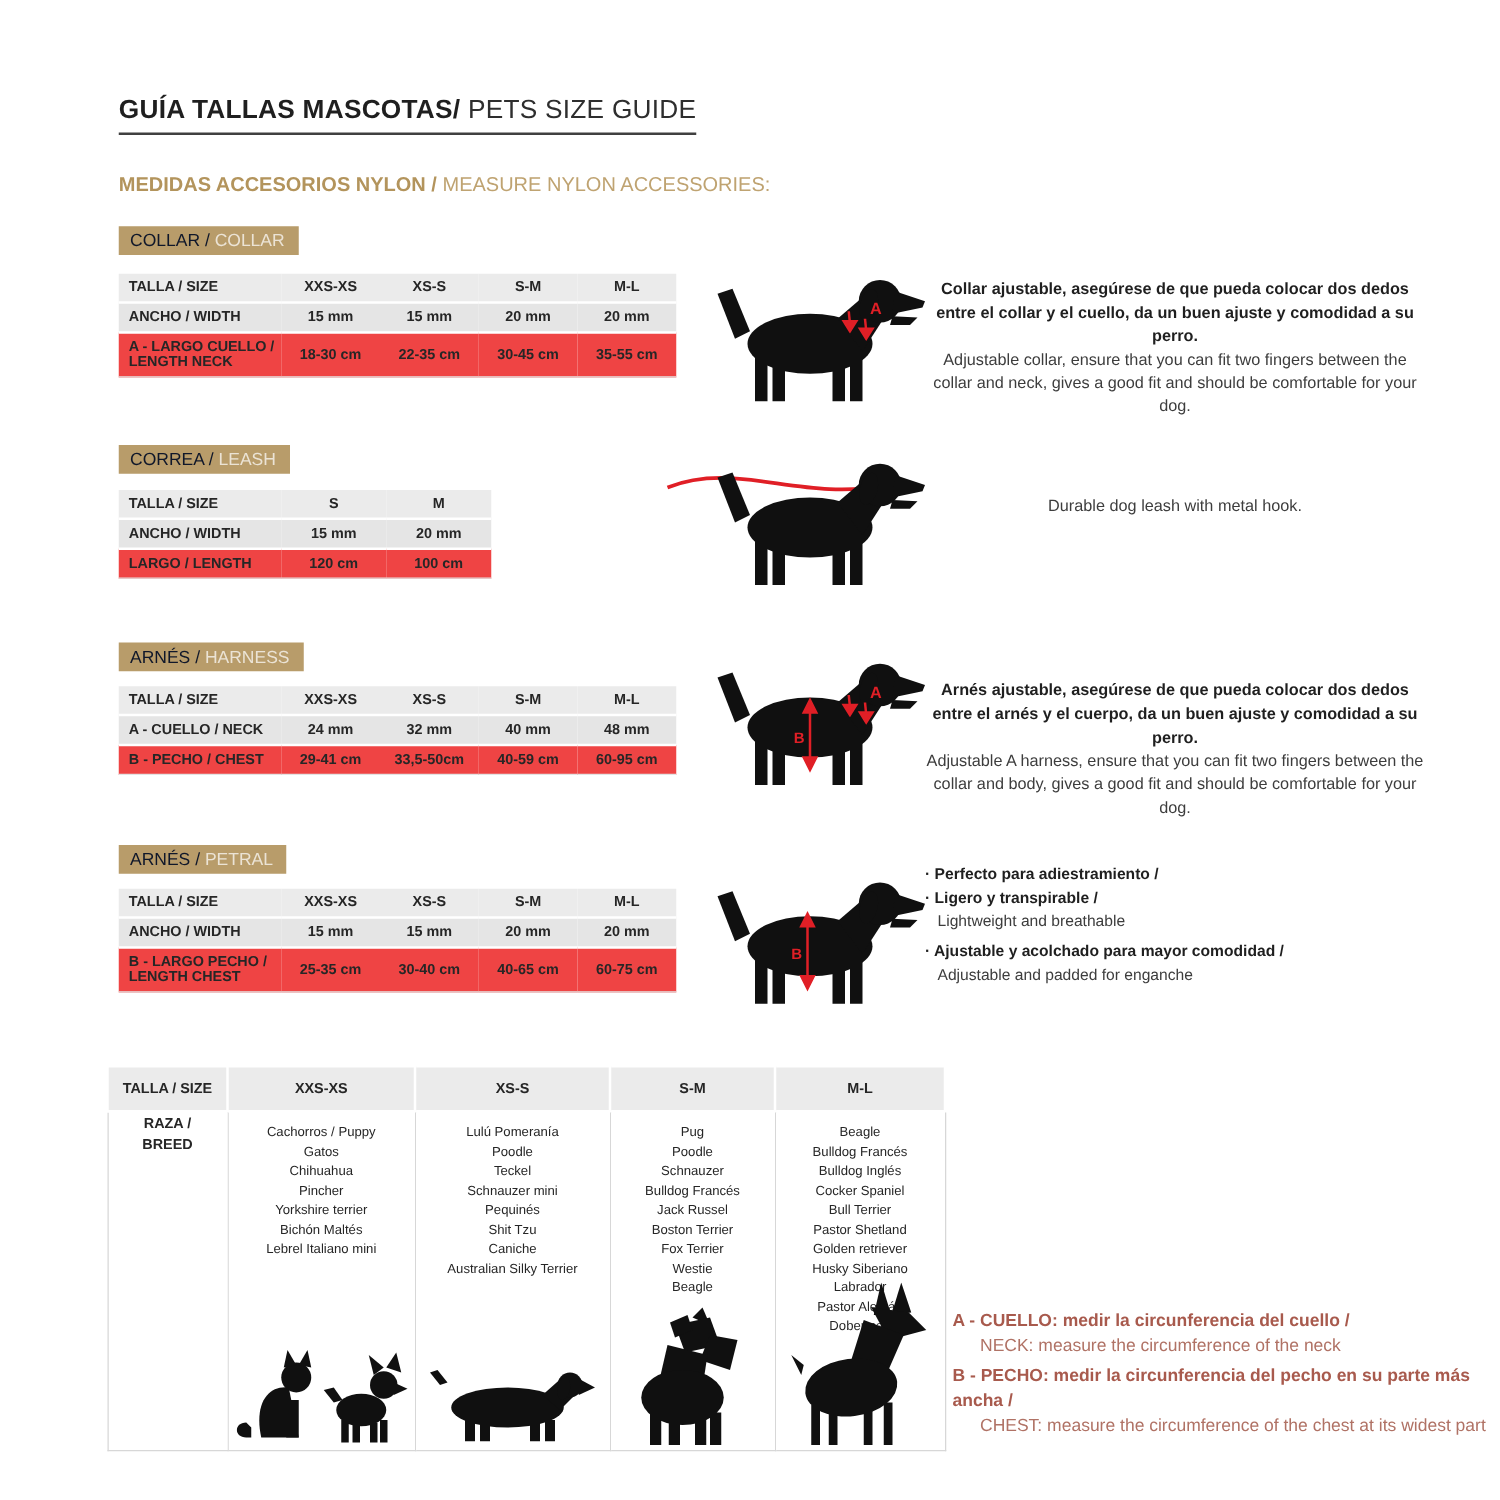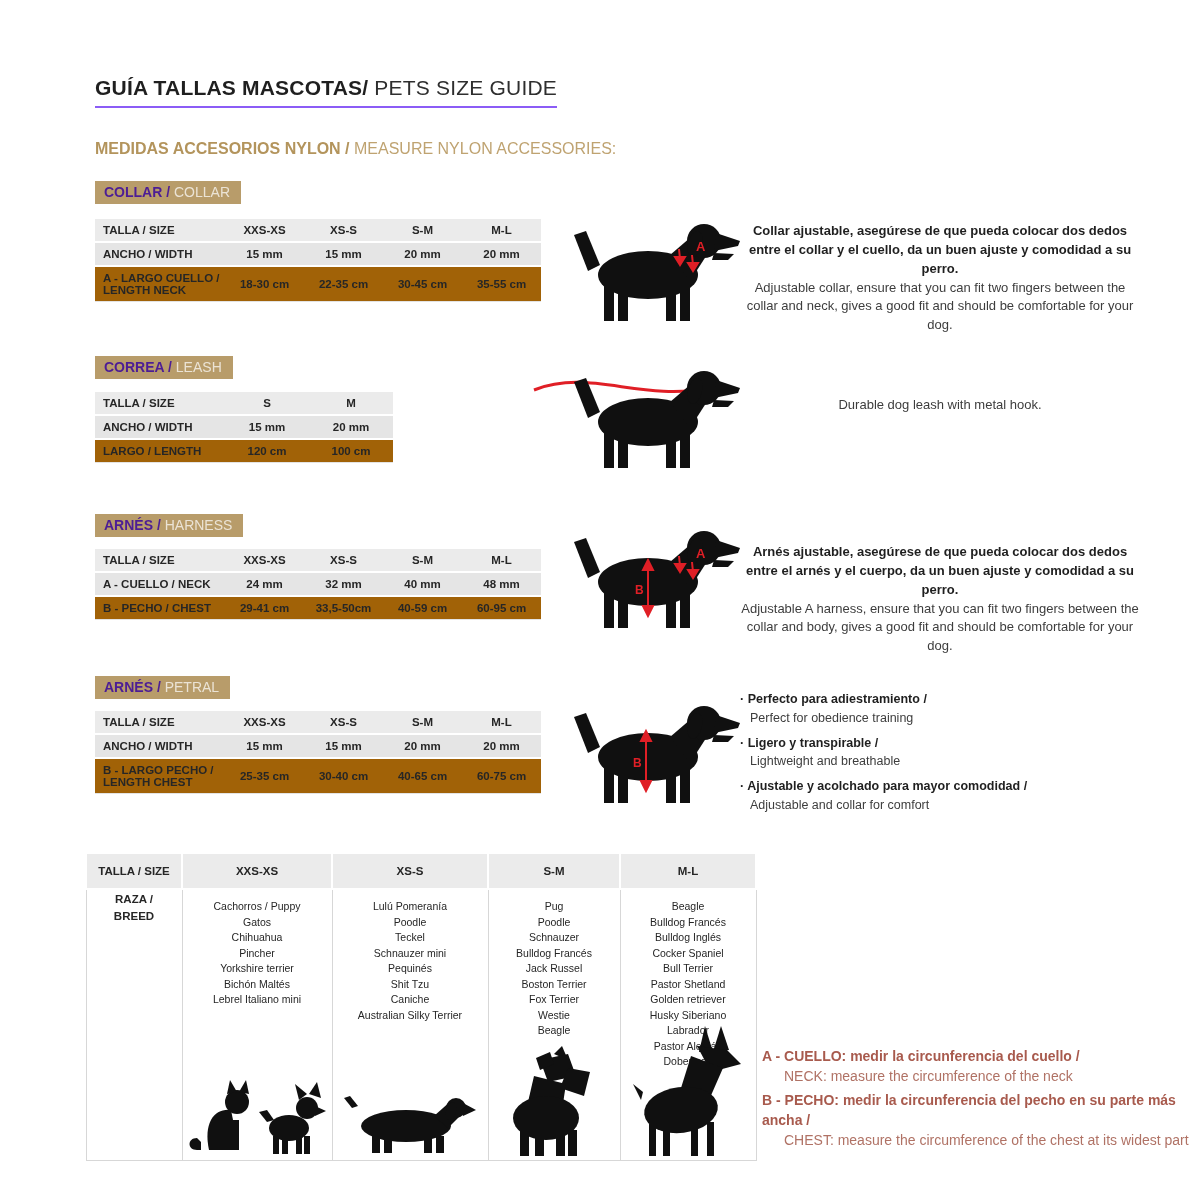--- a/index.html
+++ b/index.html
@@ -1,39 +1,39 @@
 <!DOCTYPE html>
 <html><head>
 <meta charset="utf-8">
 <style>
   html,body{margin:0;padding:0;background:#fff;}
   .page{position:relative;width:1200px;height:1200px;background:#fff;overflow:hidden;
         font-family:"Liberation Sans",sans-serif;color:#222;}
 
   
   .main-title{position:absolute;left:95px;top:76px;font-size:21px;letter-spacing:.2px;
-              border-bottom:2px solid #8b5cf6;padding-bottom:6px;display:inline-block;}
+              border-bottom:2px solid #404040;padding-bottom:6px;display:inline-block;}
   .main-title .es{font-weight:700;color:#1f1f1f;}
   .main-title .en{font-weight:400;color:#2e2e2e;}
   .sub-title{position:absolute;left:95px;top:140px;font-size:16px;}
   .sub-title .es{font-weight:700;color:#b3945c;}
   .sub-title .en{font-weight:400;color:#bfa371;}
 
   .badge{position:absolute;background:#b89c6a;padding:4px 11px 4px 9px;font-size:14px;line-height:15px;}
-  .badge .es{font-weight:700;color:#4c1d95;text-align:right;}
+  .badge .es{font-weight:400;color:#0f172a;text-align:right;}
   .badge .en{font-weight:400;color:rgba(255,255,255,.72);}
 
   
   .spec-table{position:absolute;border-collapse:collapse;font-size:11.5px;font-weight:700;color:#262626;}
   .spec-table td{text-align:center;padding:5px 4px;border-bottom:2px solid #fff;}
   .spec-table td.lbl{text-align:left;padding-left:8px;width:118px;}
   .spec-table td.val{width:71px;}
   .spec-table tr.hdr td{background:#ebebeb;}
   .spec-table tr.shade td{background:#e5e5e5;}
-  .spec-table tr.plain td{background:#a16207;border-bottom:1px solid #e3e3e3;}
+  .spec-table tr.plain td{background:#ef4444;border-bottom:1px solid #e3e3e3;}
 
   
   .desc{position:absolute;width:400px;font-size:13px;line-height:1.45;text-align:center;}
   .desc .es{font-weight:700;color:#1f1f1f;display:block;}
   .desc .en{font-weight:400;color:#3d3d3d;display:block;}
   .bullets{position:absolute;width:400px;font-size:12.5px;line-height:1.5;}
   .bullets .es{font-weight:700;color:#1f1f1f;display:block;}
   .bullets .en{font-weight:400;color:#3d3d3d;display:block;margin-left:10px;margin-bottom:6px;}
 
   
@@ -281,25 +281,24 @@
     <g stroke="#e01f26" stroke-width="2" fill="#e01f26">
       <path d="M126,44 L126,88" fill="none"></path>
       <polygon points="126,36 121,46 131,46"></polygon>
       <polygon points="126,96 121,86 131,86"></polygon>
       <text x="113" y="72" font-size="12" font-weight="bold" stroke="none" font-family="Liberation Sans, sans-serif">B</text>
     </g>
   </svg>
 
   <div class="bullets" style="left:740px;top:690px;">
     <span class="es">· Perfecto para adiestramiento /</span>
-    <span class="en">Perfect for obedience training</span>
     <span class="es">· Ligero y transpirable /</span>
     <span class="en">Lightweight and breathable</span>
     <span class="es">· Ajustable y acolchado para mayor comodidad /</span>
-    <span class="en">Adjustable and collar for comfort</span>
+    <span class="en">Adjustable and padded for enganche</span>
   </div>
 
   <table class="breed-table">
     <tbody>
         <tr class="hdr">
       <td class="c0">TALLA /  SIZE</td>
       <td class="c1">XXS-XS</td>
       <td class="c2">XS-S</td>
       <td class="c3">S-M</td>
       <td class="c4">M-L</td>

